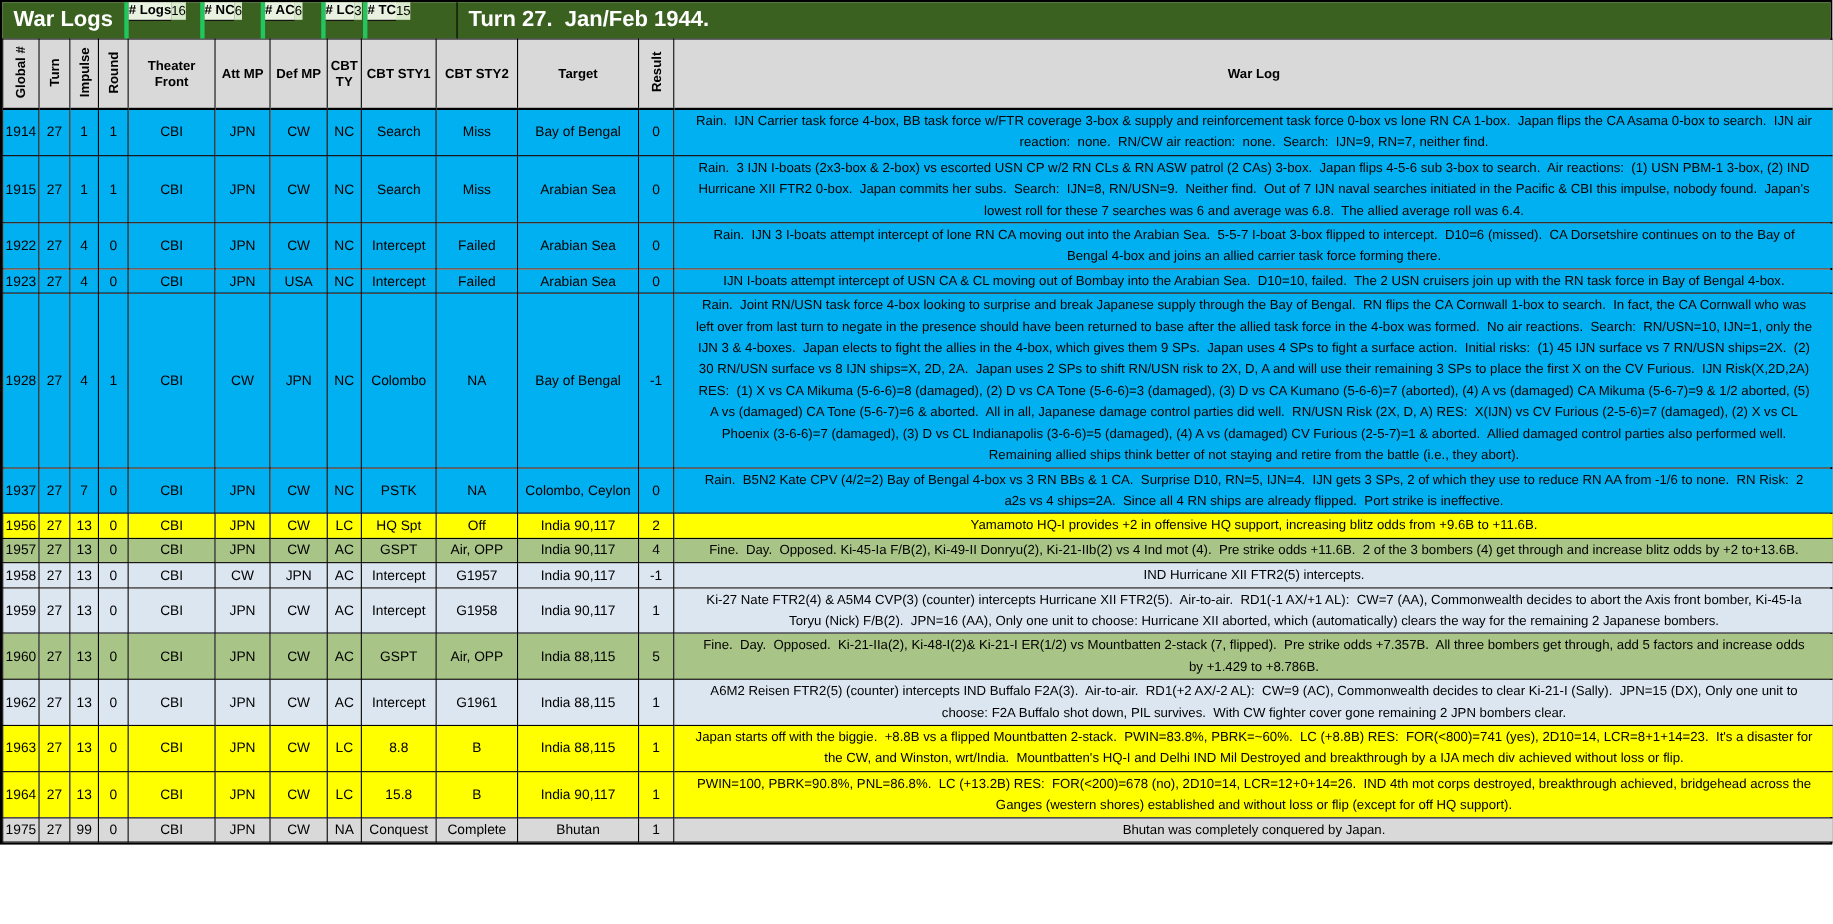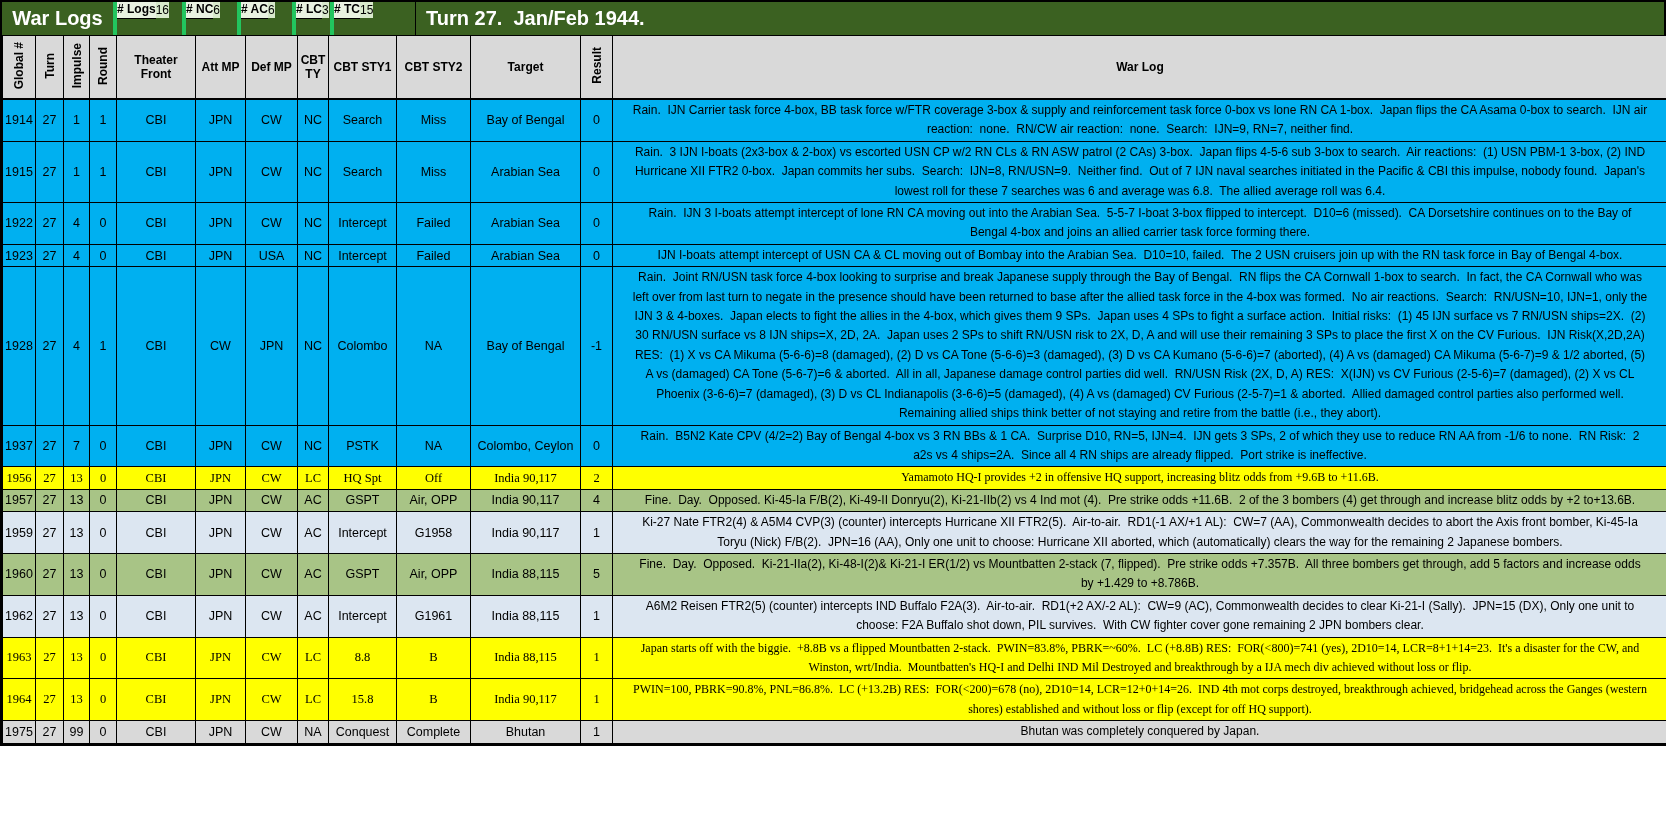--- a/index.html
+++ b/index.html
@@ -28,21 +28,21 @@
              border-bottom:2px solid #000; }
   .vt { writing-mode:vertical-rl; transform:rotate(180deg); display:inline-block;
         font-weight:bold; font-size:12px; white-space:nowrap; }
   td { font-size:12.5px; text-align:center; vertical-align:middle; padding:1px 2px; }
   td.log { text-align:center; font-size:12px; line-height:19.4px; padding:1px 19px;
            white-space:pre-wrap; }
 
   .row-blue  td { background:var(--row-blue); }
   .row-pale  td { background:var(--row-pale); }
   .row-green td { background:var(--row-green); }
-  .row-yellow td { background:var(--row-yellow);font-family:Liberation Serif, serif; }
+  .row-yellow td { background:var(--row-yellow); }
   .row-gray  td { background:var(--row-gray); }
 </style>
 </head>
 <body>
 
 <div class="sheet">
 
   <div class="topband">
     <div class="title-cell">War Logs</div>
     <div class="counter w-logs">
@@ -216,20 +216,35 @@
           <td>JPN</td>
           <td>CW</td>
           <td>AC</td>
           <td>GSPT</td>
           <td>Air, OPP</td>
           <td>India 90,117</td>
           <td>4</td>
           <td class="log">Fine.  Day.  Opposed. Ki-45-Ia F/B(2), Ki-49-II Donryu(2), Ki-21-IIb(2) vs 4 Ind mot (4).  Pre strike odds +11.6B.  2 of the 3 bombers (4) get through and increase blitz odds by +2 to+13.6B.</td>
         </tr>
         <tr class="row-pale">
+          <td>1958</td>
+          <td>27</td>
+          <td>13</td>
+          <td>0</td>
+          <td>CBI</td>
+          <td>CW</td>
+          <td>JPN</td>
+          <td>AC</td>
+          <td>Intercept</td>
+          <td>G1957</td>
+          <td>India 90,117</td>
+          <td>-1</td>
+          <td class="log">IND Hurricane XII FTR2(5) intercepts.</td>
+        </tr>
+        <tr class="row-pale">
           <td>1959</td>
           <td>27</td>
           <td>13</td>
           <td>0</td>
           <td>CBI</td>
           <td>JPN</td>
           <td>CW</td>
           <td>AC</td>
           <td>Intercept</td>
           <td>G1958</td>

